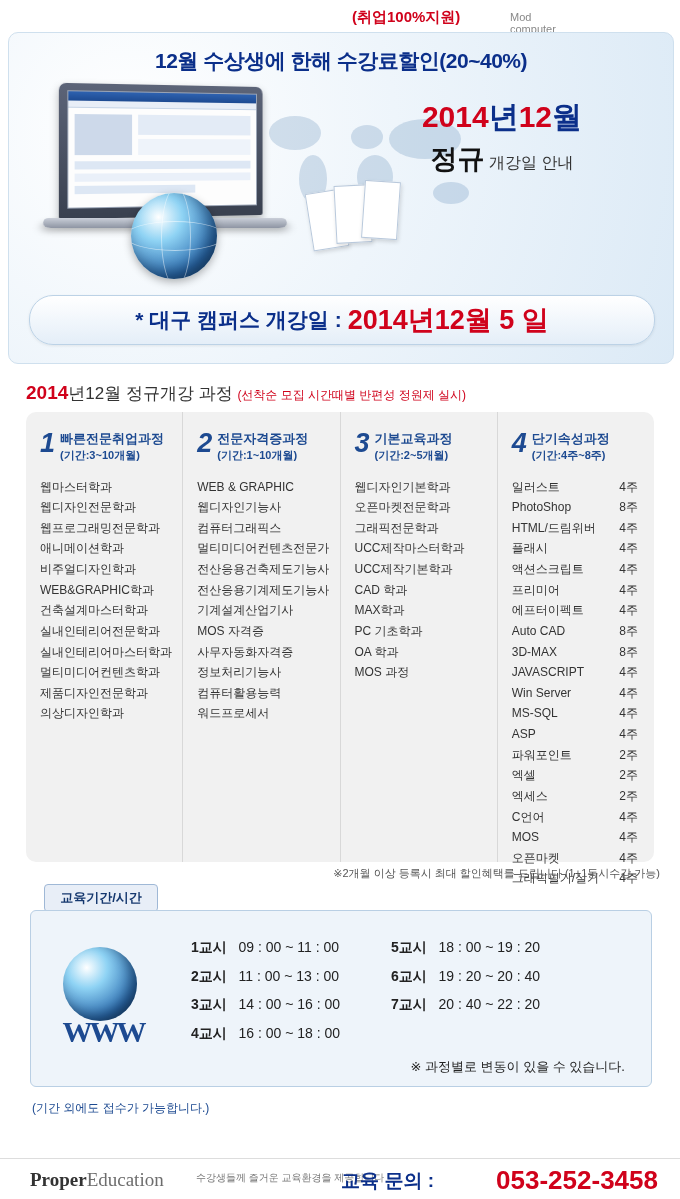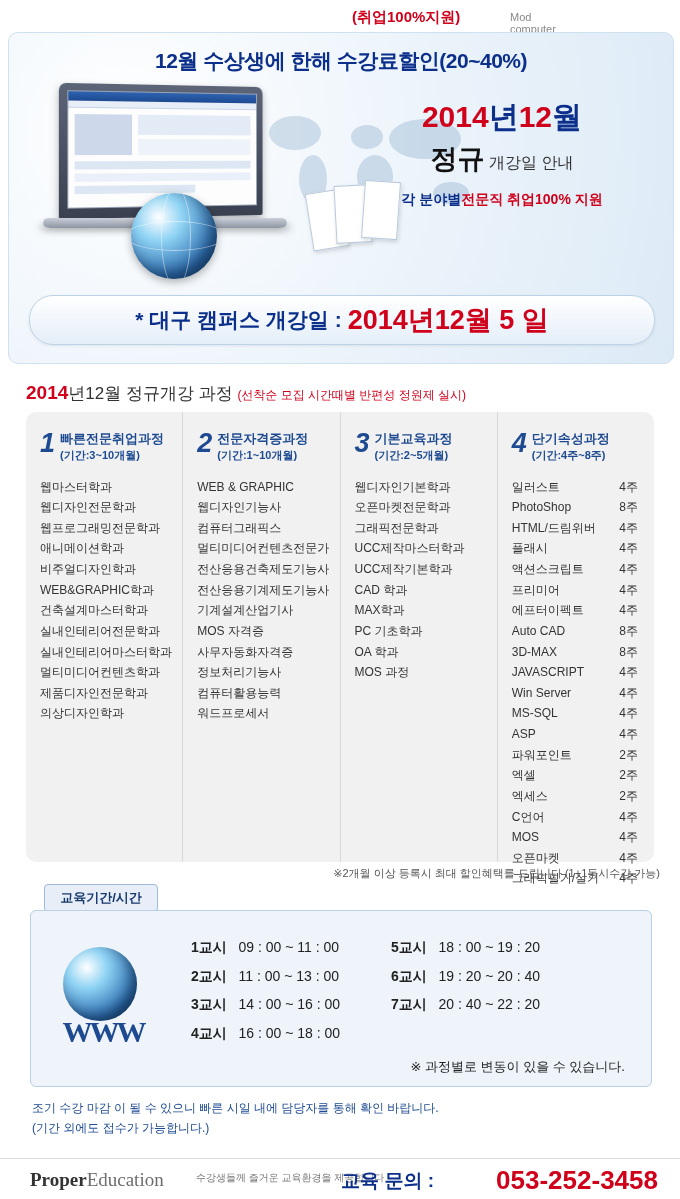--- a/index.html
+++ b/index.html
@@ -247,23 +247,20 @@
       <div class="paper" style="left:54px;top:0;transform:rotate(4deg);"></div>
     </div>
 
     <div class="hero-right">
       <div class="hr-year">
         <span class="red">2014</span><span>년</span><span class="red">12</span><span>월</span>
       </div>
       <div class="hr-reg">
         <b>정규</b><span> 개강일 안내</span>
       </div>
-      <div class="hr-field">
-        <span>각 분야별</span><span class="r">전문직 취업100% 지원</span>
-      </div>
     </div>
 
     <div class="hero-bar">
       <span class="lbl">* 대구 캠퍼스 개강일 :</span>
       <span class="val">2014년12월 5 일</span>
     </div>
   </div>
 
   <div class="sec-title">
     <span class="y">2014</span><span>년12월 정규개강 과정</span>
@@ -457,21 +454,20 @@
       </div>
       <div class="tt-row">
         <div class="tt-cell"><span class="n">4교시</span>&nbsp;&nbsp; <span>16 : 00 ~ 18 : 00</span></div>
         <div class="tt-cell"></div>
       </div>
     </div>
     <div class="tt-note">※ 과정별로 변동이 있을 수 있습니다.</div>
   </div>
 
   <div class="foot-note">
-    <div>조기 수강 마감 이 될 수 있으니 빠른 시일 내에 담당자를 통해 확인 바랍니다.</div>
     <div>(기간 외에도 접수가 가능합니다.)</div>
   </div>
 
   <div class="footer-bar">
     <div class="logo">
       <b>Proper</b><span class="grey">Education</span>
     </div>
     <div class="slogan">수강생들께 즐거운 교육환경을 제공합니다</div>
     <div class="tel-label">교육 문의 :</div>
     <div class="tel">053-252-3458</div>

